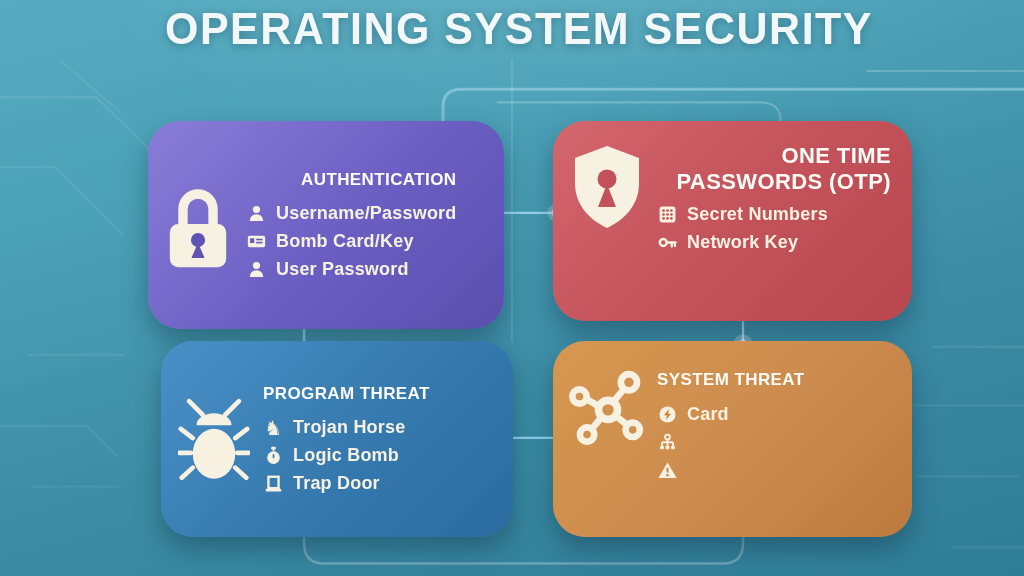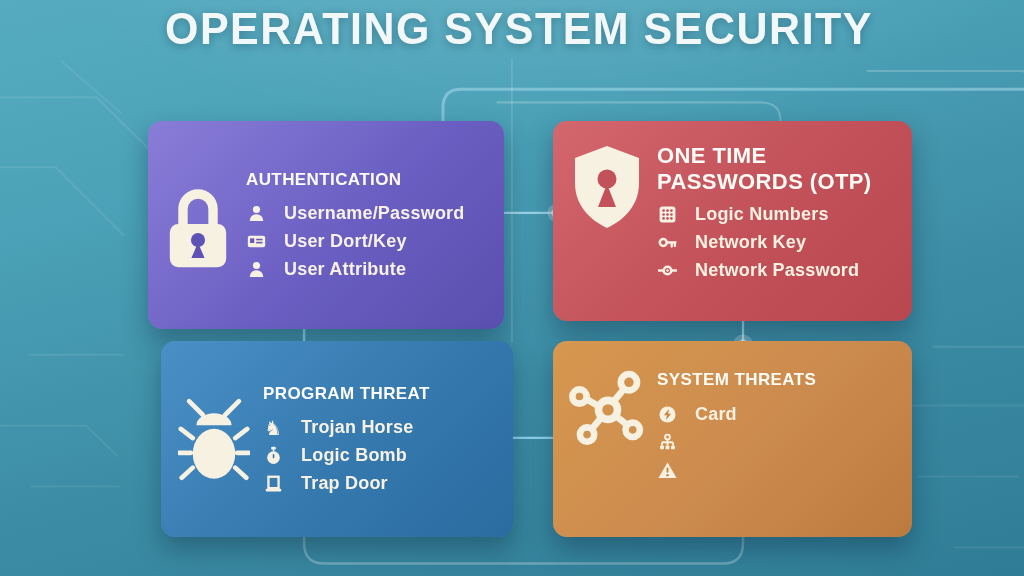--- a/index.html
+++ b/index.html
@@ -15,30 +15,31 @@
     pointer-events:none;
   }
   .overlay{position:absolute;inset:0;pointer-events:none;}
   .page-title{
     position:absolute;top:4px;left:0;right:0;text-align:center;
     font-size:43px;font-weight:700;letter-spacing:1.5px;color:#f2f7f9;
     text-shadow:0 2px 8px rgba(8,48,68,.35);
     transform:scaleY(1.04);
   }
   .card{
-    position:absolute;border-radius:14px;display:flex;
+    position:absolute;border-radius:32px;display:flex;
     box-shadow:0 12px 26px rgba(12,42,60,.38);
+    text-align:right;
   }
   .icon-col{flex:0 0 auto;display:flex;align-items:center;justify-content:center;}
   .content{display:flex;flex-direction:column;justify-content:center;min-width:0;}
   .card-title{
     margin:0 0 7px;font-size:17px;font-weight:700;color:#fdfcf7;letter-spacing:.4px;line-height:26px;
   }
   .list{display:flex;flex-direction:column;}
-  .li{display:flex;align-items:center;gap:18px;height:28px;}
+  .li{display:flex;align-items:center;gap:10px;height:28px;}
   .li-icon{width:20px;height:20px;flex:0 0 20px;display:flex;align-items:center;justify-content:center;}
   .li-label{font-size:18px;font-weight:700;color:#f7f1e1;letter-spacing:.2px;white-space:nowrap;}
   .knight{font-family:"DejaVu Sans",sans-serif;font-size:20px;line-height:1;color:#f7f1e1;}
 
   .card-auth{left:148px;top:121px;width:330px;height:180px;padding:14px 8px 14px 18px;
     background:linear-gradient(135deg,#8a7dd8 0%,#6a5ec2 55%,#5a4fae 100%);}
   .card-auth .icon-col{width:64px;margin-right:16px;}
 
   .card-otp{left:553px;top:121px;width:337px;height:180px;padding:10px 6px 10px 16px;
     background:linear-gradient(135deg,#d4666d 0%,#c25159 55%,#b8474f 100%);}
@@ -123,30 +124,30 @@
         </div>
         <div class="li">
           <span class="li-icon">
             <svg width="19" height="19" viewBox="0 0 18 18">
                 <rect x="0.8" y="3.6" width="16.4" height="10.8" rx="1.8" fill="#f7f1e1"></rect>
                 <rect x="2.9" y="6" width="4" height="4.4" fill="#655ab8"></rect>
                 <rect x="8.7" y="6.4" width="6" height="1.5" fill="#655ab8"></rect>
                 <rect x="8.7" y="9.3" width="6" height="1.5" fill="#655ab8"></rect>
               </svg>
           </span>
-          <span class="li-label">User Dort/Key</span>
+          <span class="li-label">Bomb Card/Key</span>
         </div>
         <div class="li">
           <span class="li-icon">
             <svg width="19" height="19" viewBox="0 0 18 18">
                 <circle cx="9" cy="5.2" r="3.4" fill="#f7f1e1"></circle>
                 <path d="M2.6,16 a6.4,6.4 0 0 1 12.8,0 Z" fill="#f7f1e1"></path>
               </svg>
           </span>
-          <span class="li-label">User Attribute</span>
+          <span class="li-label">User Password</span>
         </div>
       </div>
     </div>
   </section>
 
   <section class="card card-otp">
     <div class="icon-col">
       <svg width="74" height="88" viewBox="0 0 74 88">
         <path d="M37,3 L69,15 V40 C69,61 56,76 37,85 C18,76 5,61 5,40 V15 Z" fill="#f7f1e1"></path>
         <circle cx="37" cy="36" r="9.5" fill="#c25159"></circle>
@@ -166,40 +167,30 @@
                   <circle cx="12.7" cy="5.3" r="1.25"></circle>
                   <circle cx="5.3" cy="9" r="1.25"></circle>
                   <circle cx="9" cy="9" r="1.25"></circle>
                   <circle cx="12.7" cy="9" r="1.25"></circle>
                   <circle cx="5.3" cy="12.7" r="1.25"></circle>
                   <circle cx="9" cy="12.7" r="1.25"></circle>
                   <circle cx="12.7" cy="12.7" r="1.25"></circle>
                 </g>
               </svg>
           </span>
-          <span class="li-label">Logic Numbers</span>
+          <span class="li-label">Secret Numbers</span>
         </div>
         <div class="li">
           <span class="li-icon">
             <svg width="19" height="19" viewBox="0 0 18 18">
                 <circle cx="5" cy="9" r="3.3" fill="none" stroke="#f7f1e1" stroke-width="2.4"></circle>
                 <path d="M8.4,9 H16.6 M13,9 V12.8 M16,9 V12.2" stroke="#f7f1e1" stroke-width="2.2" fill="none" stroke-linecap="round"></path>
               </svg>
           </span>
           <span class="li-label">Network Key</span>
-        </div>
-        <div class="li">
-          <span class="li-icon">
-            <svg width="19" height="19" viewBox="0 0 18 18">
-                <circle cx="9" cy="9" r="3.6" fill="none" stroke="#f7f1e1" stroke-width="2.4"></circle>
-                <path d="M0.8,9 H5 M13,9 H17.2" stroke="#f7f1e1" stroke-width="2.2" stroke-linecap="round"></path>
-                <circle cx="9" cy="9" r="1.2" fill="#f7f1e1"></circle>
-              </svg>
-          </span>
-          <span class="li-label">Network Password</span>
         </div>
       </div>
     </div>
   </section>
 
   <section class="card card-prog">
     <div class="icon-col">
       <svg width="72" height="86" viewBox="0 0 78 92">
         <path d="M27,20 L12,5 M51,20 L66,5" stroke="#f7f1e1" stroke-width="5" stroke-linecap="round"></path>
         <path d="M20,31 a19,13 0 0 1 38,0 Z" fill="#f7f1e1"></path>
@@ -247,21 +238,21 @@
           <circle cx="41" cy="45" r="10" stroke-width="8"></circle>
           <circle cx="63" cy="16" r="8.5" stroke-width="7"></circle>
           <circle cx="11" cy="31" r="7.5" stroke-width="7"></circle>
           <circle cx="19" cy="71" r="7.5" stroke-width="7"></circle>
           <circle cx="67" cy="66" r="7.5" stroke-width="7"></circle>
           <path d="M47,36 L57,24 M31,41 L19,34 M34,53 L25,64 M50,52 L60,60" stroke-width="7" stroke-linecap="round"></path>
         </g>
       </svg>
     </div>
     <div class="content">
-      <h2 class="card-title">SYSTEM THREATS</h2>
+      <h2 class="card-title">SYSTEM THREAT</h2>
       <div class="list">
         <div class="li">
           <span class="li-icon">
             <svg width="19" height="19" viewBox="0 0 18 18">
                 <circle cx="9" cy="9" r="7.6" fill="#f7f1e1"></circle>
                 <path d="M10.4,3.8 L5.6,9.6 H8.4 L7.6,14.2 L12.4,8.4 H9.6 Z" fill="#c9853f"></path>
               </svg>
           </span>
           <span class="li-label">Card</span>
         </div>

